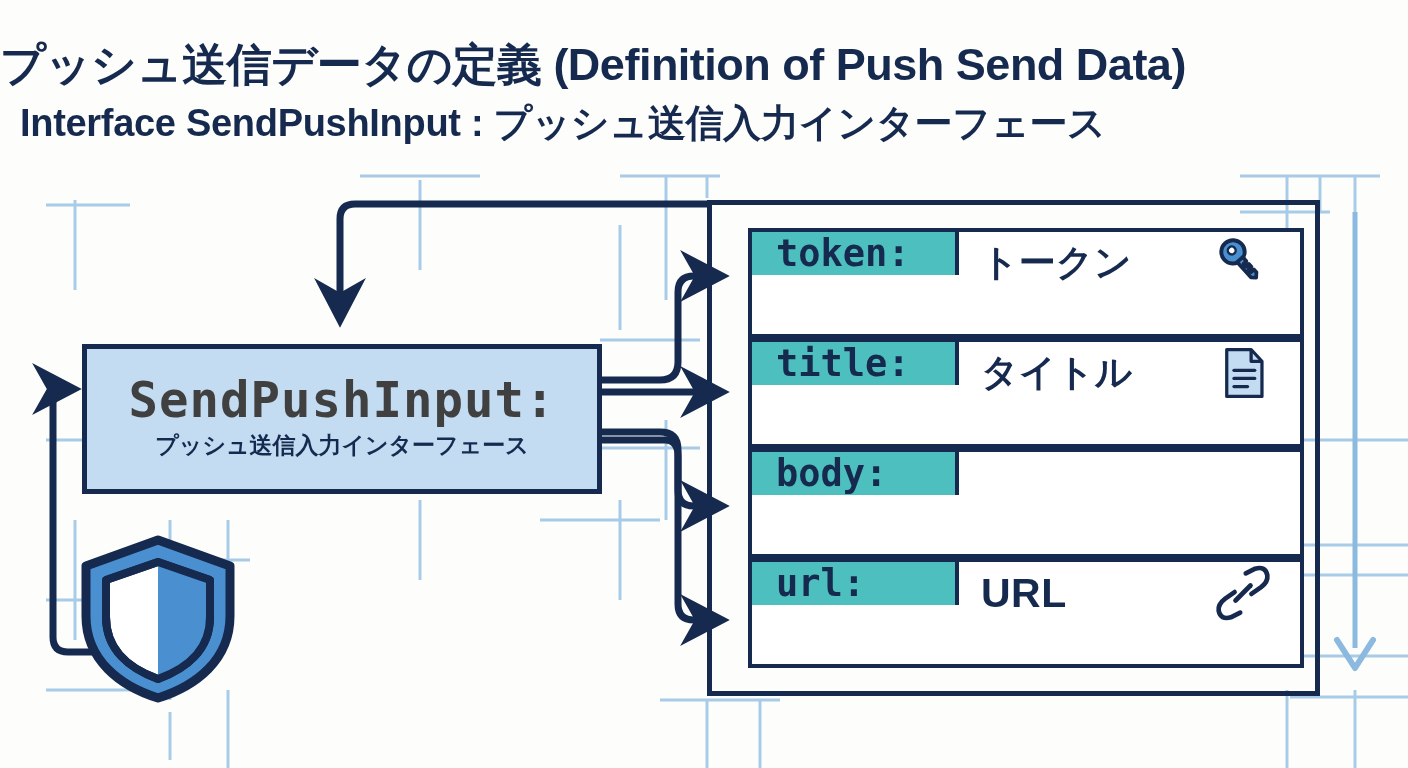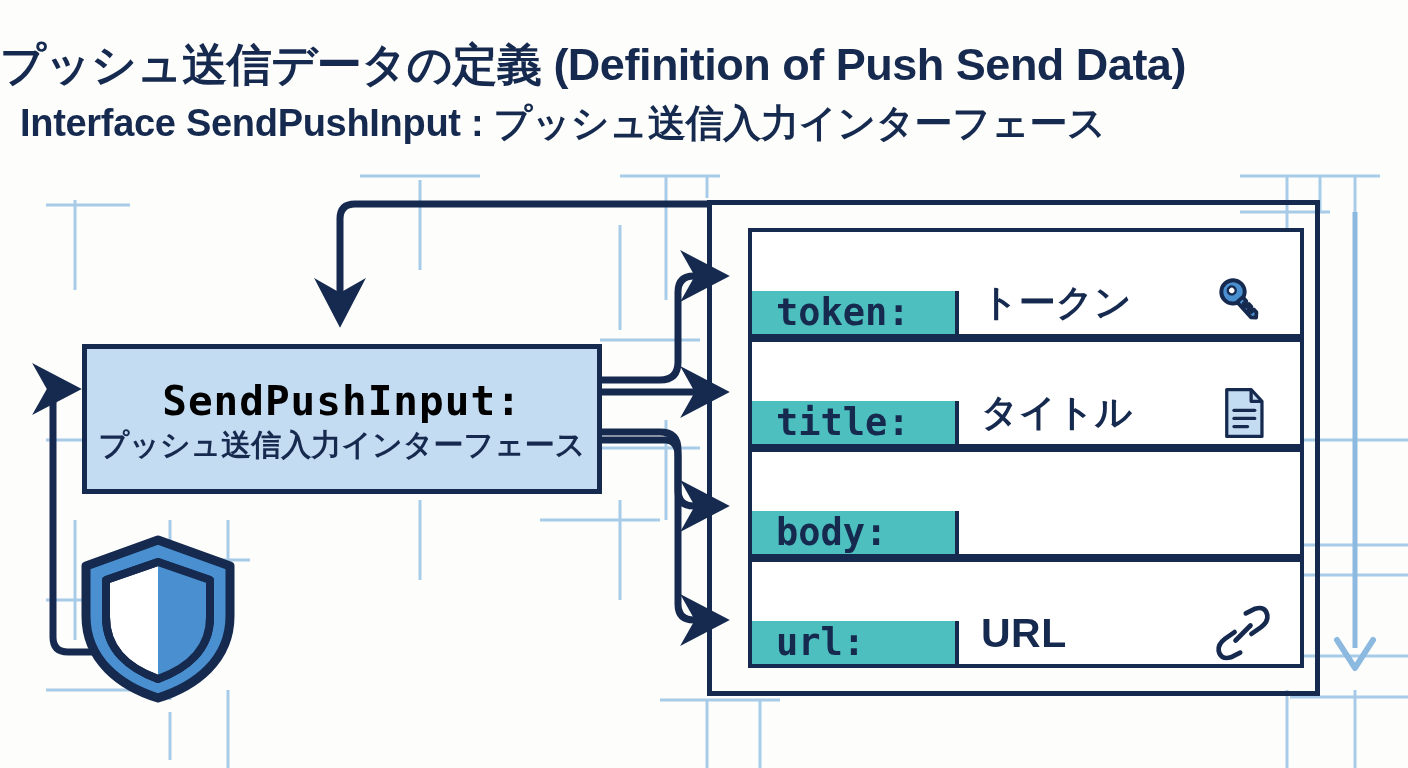--- a/index.html
+++ b/index.html
@@ -35,25 +35,25 @@
 
   
   #iface{
     position:absolute;left:82px;top:344px;width:520px;height:150px;
     background:#c3dcf2;border:5px solid #152a4e;
     box-sizing:border-box;z-index:4;
     display:flex;flex-direction:column;align-items:center;justify-content:center;
   }
   #iface .t1{
     font-family:"DejaVu Sans Mono","Liberation Mono",monospace;
-    font-size:41px;font-weight:bold;color:#000000;letter-spacing:1px;
+    font-size:49px;font-weight:bold;color:#404040;letter-spacing:1px;
     line-height:50px;
   }
   #iface .t2{
-    font-size:30px;font-weight:bold;color:#152a4e;
+    font-size:23px;font-weight:bold;color:#152a4e;
     line-height:34px;margin-top:2px;white-space:nowrap;
   }
 
   
   #shield{position:absolute;left:74px;top:532px;width:168px;height:172px;z-index:4;}
   #typing{
     position:absolute;left:228px;top:540px;z-index:4;color:#152a4e;
   }
   #typing .st{font-size:38px;font-weight:bold;line-height:46px;white-space:nowrap;}
   #typing .jp1{font-size:35px;font-weight:bold;line-height:50px;white-space:nowrap;}
@@ -63,21 +63,21 @@
   #fields-box{
     position:absolute;left:707px;top:200px;width:613px;height:496px;
     border:5px solid #152a4e;box-sizing:border-box;z-index:2;background:transparent;
   }
   #fields{
     position:absolute;left:748px;top:228px;width:556px;height:440px;z-index:4;
     display:flex;flex-direction:column;justify-content:space-between;
   }
   .frow{
     height:120px;border:4px solid #152a4e;box-sizing:border-box;
-    display:flex;align-items:flex-end;background:#ffffff;
+    display:flex;align-items:flex-start;background:#ffffff;
   }
   .fkey{
     width:207px;background:#4ebfbf;border-right:4px solid #152a4e;
     display:flex;align-items:center;padding-left:24px;box-sizing:border-box;
     font-family:"DejaVu Sans Mono","Liberation Mono",monospace;
     font-size:37px;font-weight:bold;color:#152a4e;letter-spacing:0px;
   }
   .fval{
     flex:1;display:flex;align-items:center;justify-content:space-between;
     padding:0 26px 0 22px;box-sizing:border-box;

